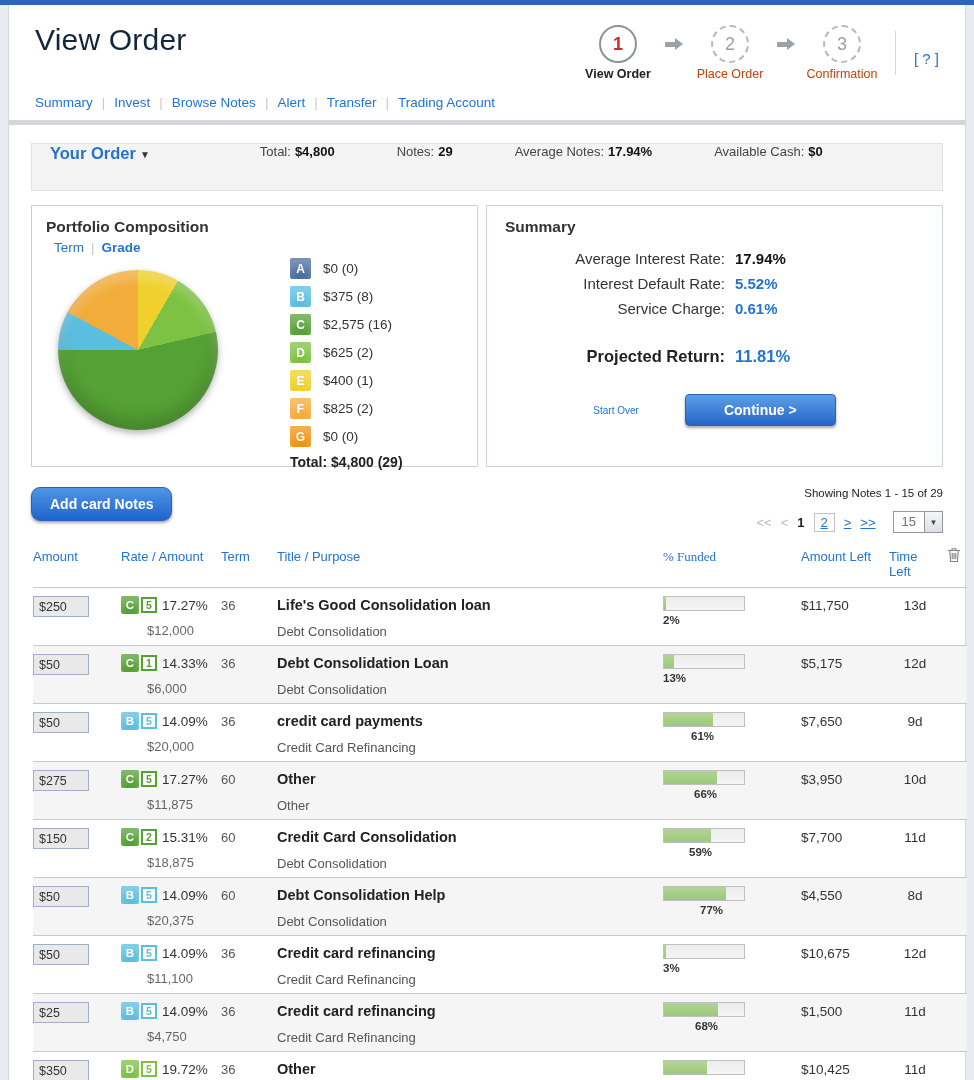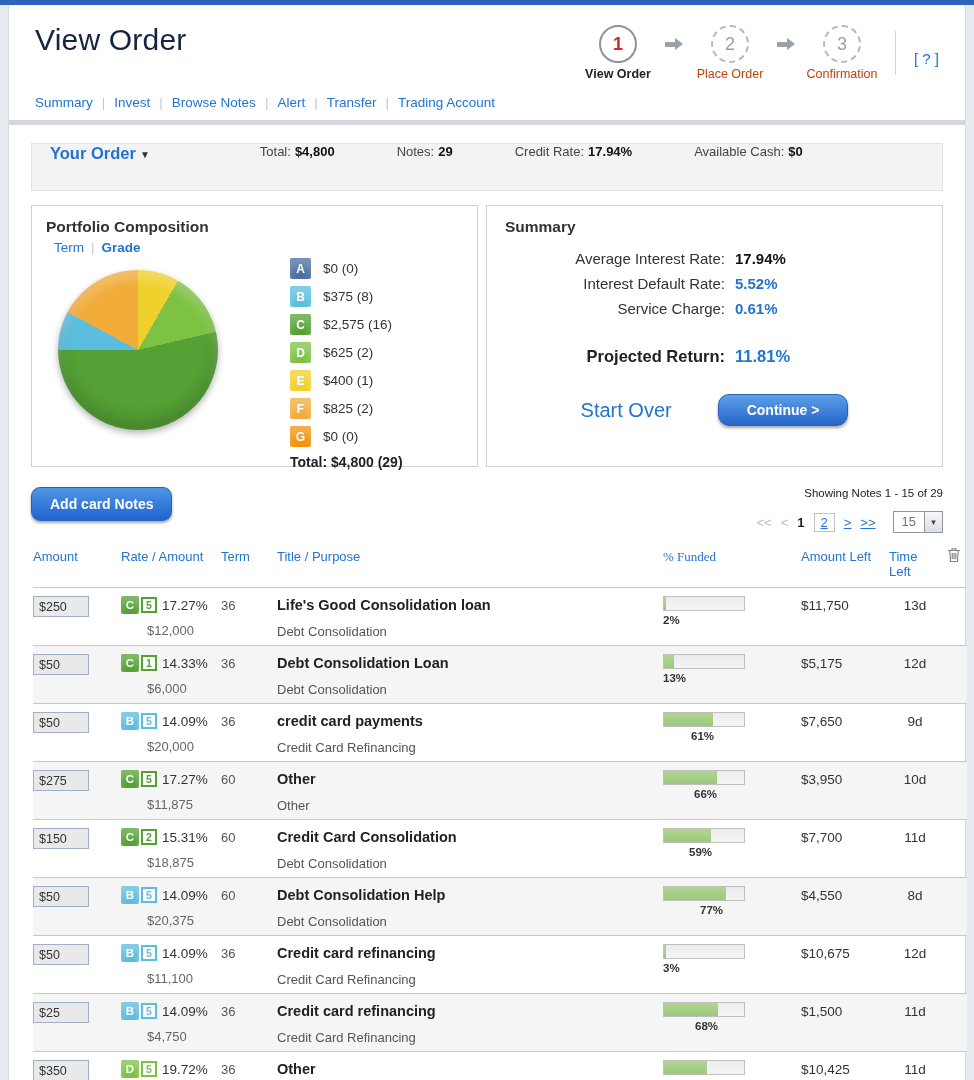--- a/index.html
+++ b/index.html
@@ -64,23 +64,23 @@
   .sum-rows { margin-top:14px; }
   .sum-row { display:flex; margin-bottom:8px; }
   .sum-label { width:220px; text-align:right; font-size:15px; color:#333; }
   .sum-val { margin-left:10px; font-size:15px; font-weight:bold; }
   .sum-val.dark { color:#111; }
   .sum-val.blue, .proj-val { color:#2274d0; }
   .proj-row { display:flex; margin-top:30px; }
   .proj-label { width:220px; text-align:right; font-size:16.5px; font-weight:bold; color:#222; }
   .proj-val { margin-left:10px; font-size:16.5px; font-weight:bold; }
   .sum-actions { display:flex; align-items:center; justify-content:center; gap:46px; margin-top:28px; }
-  .start-over { color:#2274d0; font-size:20px; text-decoration:none; }
-  .btn-continue { display:inline-block; padding:7px 28px; font-size:14px; font-weight:bold; color:#fff; text-decoration:none;
-                  background:linear-gradient(#5e9fe8, #2465c8); border:1px solid #2a62b8; border-radius:11px;
+  .start-over { color:#2274d0; font-size:10px; text-decoration:none; }
+  .btn-continue { display:inline-block; padding:7px 38px; font-size:14px; font-weight:bold; color:#fff; text-decoration:none;
+                  background:linear-gradient(#5e9fe8, #2465c8); border:1px solid #2a62b8; border-radius:4px;
                   box-shadow:0 2px 3px rgba(0,0,0,.35); }
 
   
   .notes-bar { margin:20px 22px 0 22px; display:flex; align-items:flex-start; }
   .btn-add { display:inline-block; padding:8px 18px; font-size:14px; font-weight:bold; color:#fff; text-decoration:none;
              background:linear-gradient(#4f96e6, #1f64cc); border:1px solid #2a62b8; border-radius:9px;
              box-shadow:0 2px 3px rgba(0,0,0,.35); }
   .notes-right { margin-left:auto; text-align:right; }
   .showing { font-size:11.5px; color:#222; }
   .pager { margin-top:12px; display:flex; align-items:center; justify-content:flex-end; gap:9px; font-size:13px; }
@@ -160,21 +160,21 @@
     </div>
   </div>
 
   <div class="nav-row" id="nav"><a href="#">Summary</a><span class="nav-sep">|</span><a href="#">Invest</a><span class="nav-sep">|</span><a href="#">Browse Notes</a><span class="nav-sep">|</span><a href="#">Alert</a><span class="nav-sep">|</span><a href="#">Transfer</a><span class="nav-sep">|</span><a href="#">Trading Account</a></div>
 
   <div class="order-bar">
     <span class="order-title"><span>Your Order</span><span class="caret">▼</span></span>
     <div class="order-stats" id="order-stats">
         <span class="stat"><span class="sl">Total:</span><b class="sv">$4,800</b></span>
         <span class="stat"><span class="sl">Notes:</span><b class="sv">29</b></span>
-        <span class="stat"><span class="sl">Credit Rate:</span><b class="sv">17.94%</b></span>
+        <span class="stat"><span class="sl">Average Notes:</span><b class="sv">17.94%</b></span>
         <span class="stat"><span class="sl">Available Cash:</span><b class="sv">$0</b></span>
       </div>
   </div>
 
   <div class="panels">
     <div class="panel panel-portfolio">
       <h2>Portfolio Composition</h2>
       <div class="pc-tabs">
         <a href="#">Term</a><span class="pc-tab-sep">|</span><a href="#" class="active">Grade</a>
       </div>

